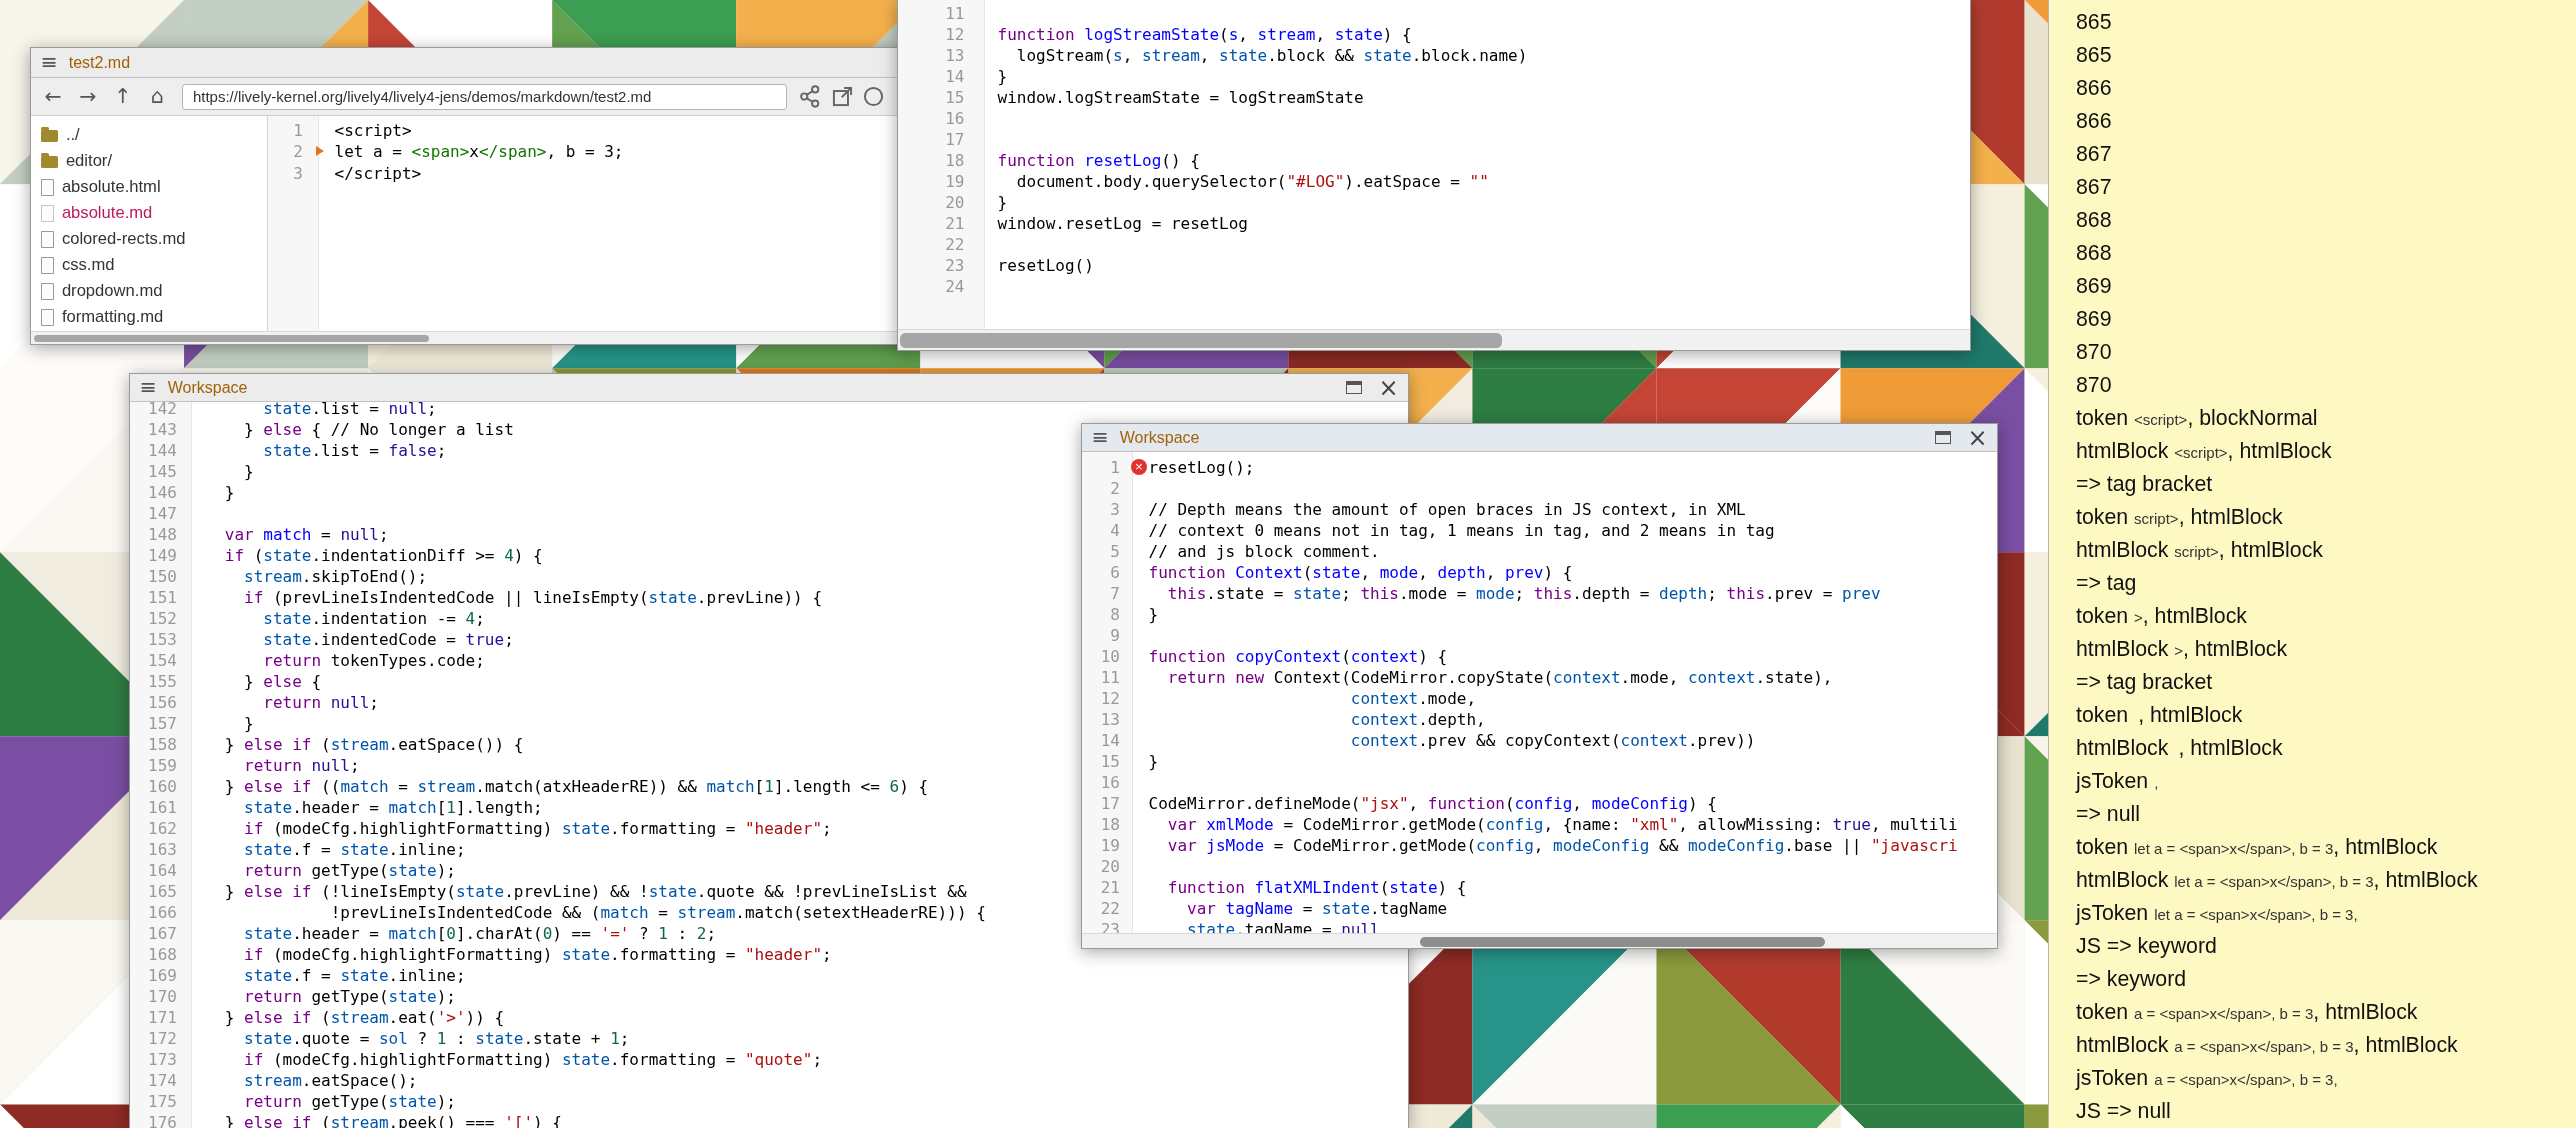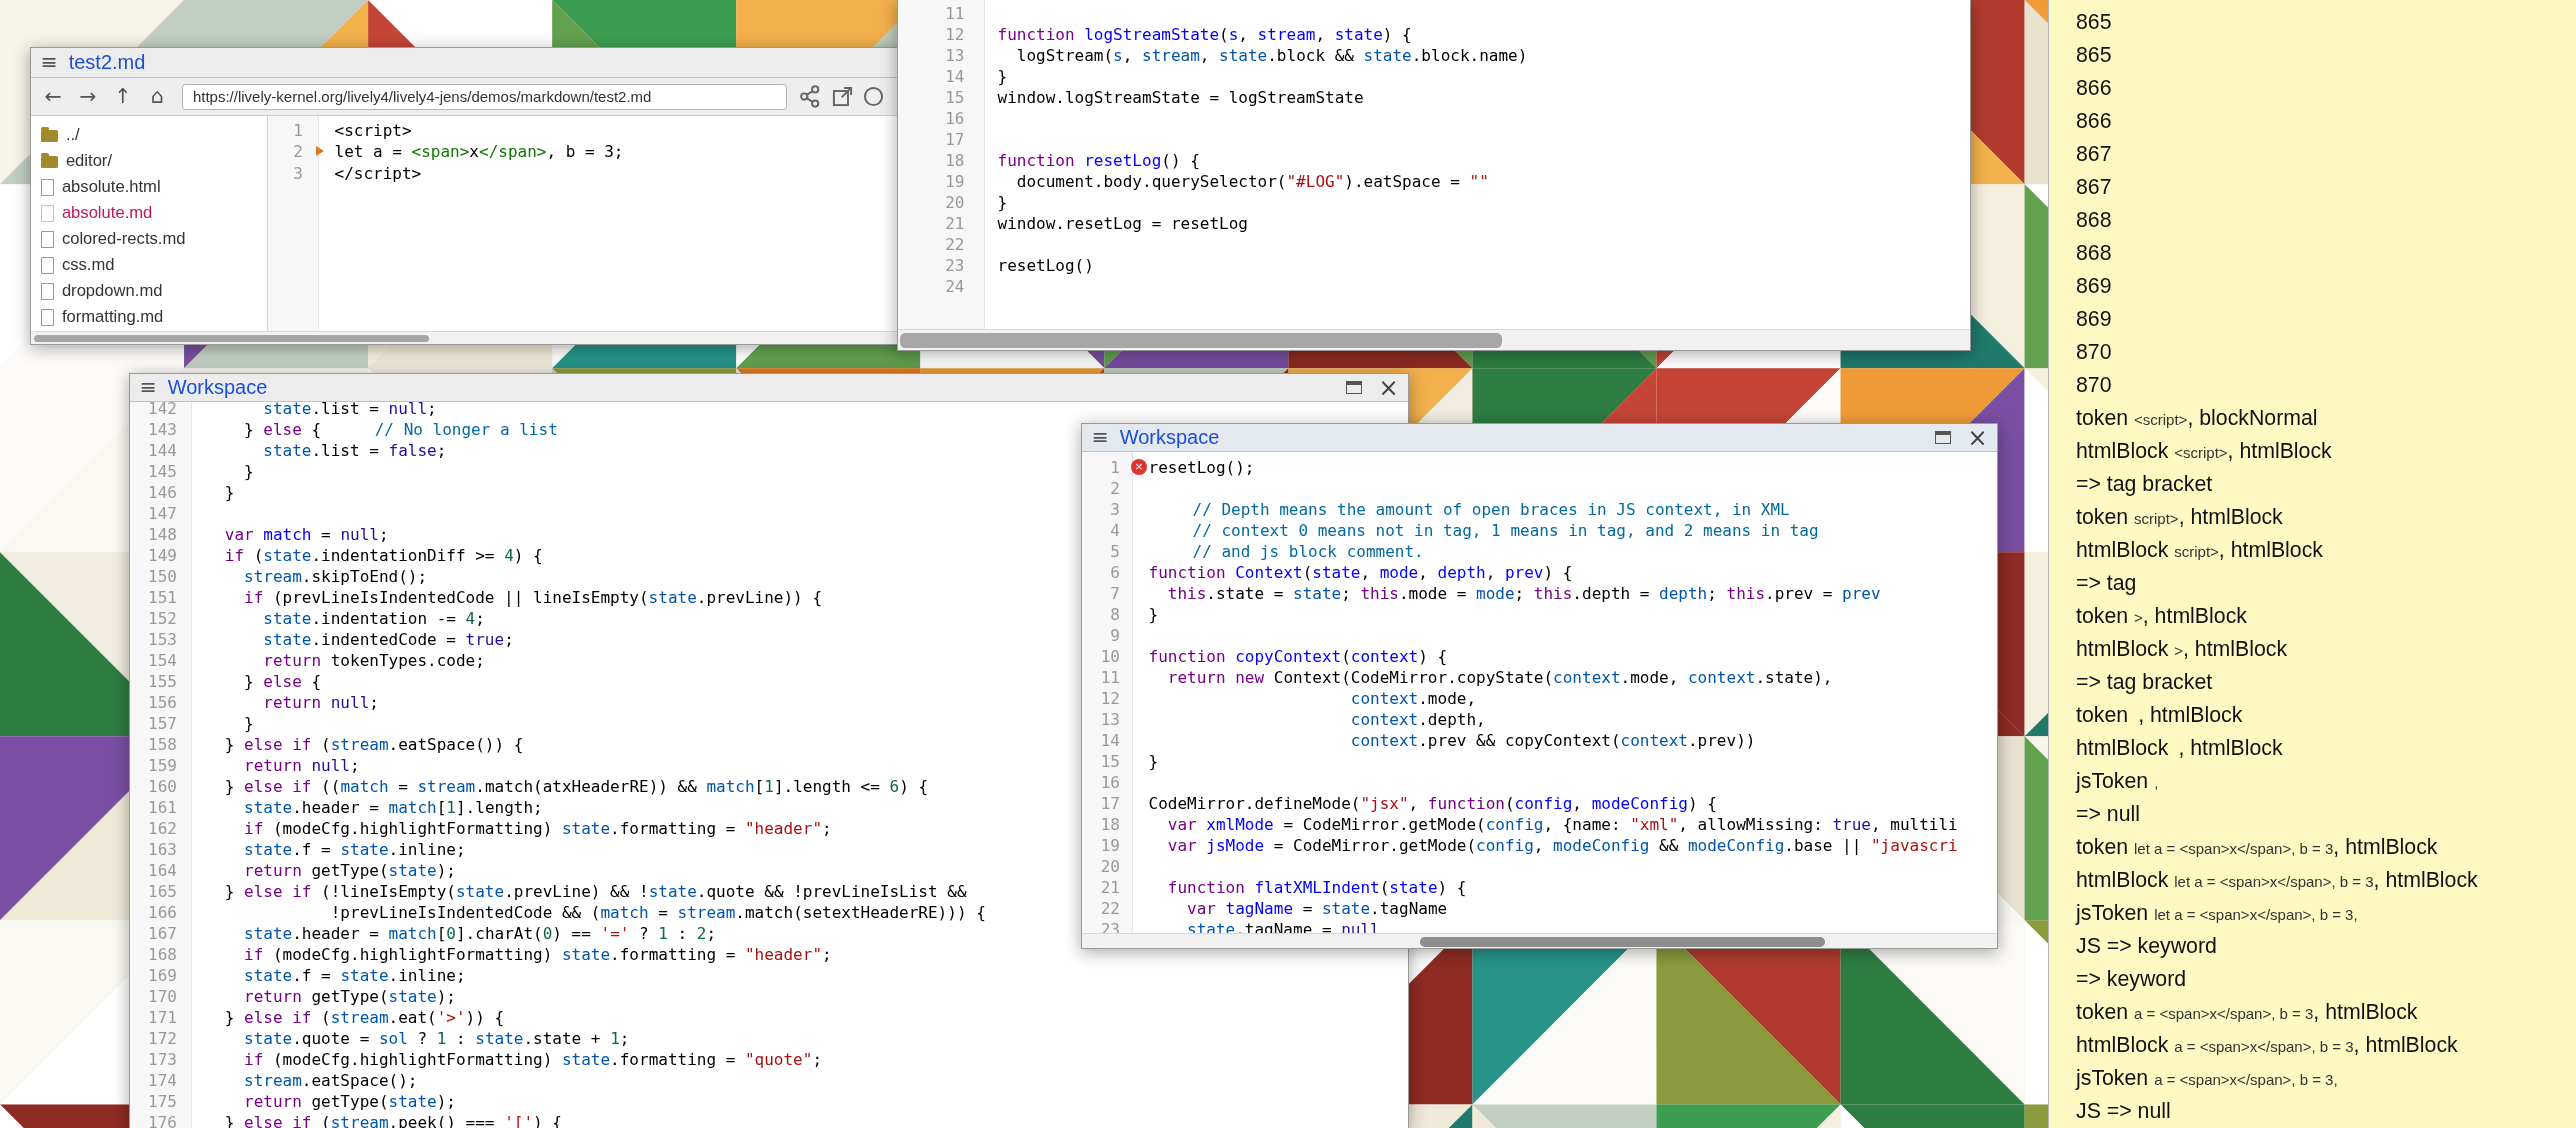--- a/index.html
+++ b/index.html
@@ -3,38 +3,38 @@
 <meta charset="utf-8">
 <style>
   *{margin:0;padding:0;box-sizing:border-box;}
   html,body{width:2576px;height:1129px;overflow:hidden;}
   body{position:relative;font-family:"Liberation Sans",sans-serif;background:#efe9da;}
   #bg{position:absolute;left:0;top:0;width:2576px;height:1129px;}
 
   .window{position:absolute;background:#fff;border:0.8px solid #9a9a9a;box-shadow:0 3.2px 16px rgba(0,0,0,.35);overflow:hidden;}
   .titlebar{height:28.4px;background:#ececec;border-bottom:0.8px solid #c2c2c2;display:flex;align-items:center;padding:0 9.5px;flex:0 0 auto;}
   .menu-ic{font-size:20.5px;color:#555;margin-right:11px;line-height:1;font-family:"DejaVu Sans",sans-serif;}
-  .wtitle{font-size:20px;color:#1d4ed8;}
+  .wtitle{font-size:16px;color:#a16207;}
   .tb-btns{margin-left:auto;display:flex;align-items:center;gap:16px;}
   .max-ic{width:16px;height:12.6px;border:1.6px solid #555;border-top-width:4px;display:inline-block;}
   .close-ic{font-size:24px;color:#444;line-height:1;font-family:"DejaVu Sans",sans-serif;}
 
   .content{position:relative;overflow:hidden;}
   .gutterbg{position:absolute;left:0;top:0;b
   ottom:0;height:100%;width:var(--gbw);background:#f7f7f7;border-right:0.8px solid #e6e6e6;}
   .code{position:relative;font-family:"DejaVu Sans Mono",monospace;font-size:16px;}
   .cl{display:flex;height:var(--lh);line-height:var(--lh);position:relative;}
   .cl .g{flex:0 0 var(--gw);text-align:right;padding-right:var(--gp);color:#999;}
   .cl .t{white-space:pre;padding-left:20.5px;color:#000;}
   .tok-p{color:#000;}
   .tok-k{color:#770088;}
   .tok-d{color:#0000ff;text-align:center;}
   .tok-v{color:#0055aa;}
   .tok-s{color:#aa1111;}
-  .tok-c{color:#0369a1;margin-left:44px;}
+  .tok-c{color:#000000;}
   .tok-n{color:#116644;}
   .tok-a{color:#221199;}
   .tok-t{color:#117700;}
   .err-badge{position:absolute;left:49px;top:2.4px;width:16px;height:16px;border-radius:50%;background:#e0332e;color:#fff;font-size:13.4px;line-height:16px;text-align:center;font-family:"Liberation Sans",sans-serif;z-index:3;}
   .line-mark{position:absolute;left:calc(var(--gw) + 1.6px);top:4.7px;width:0;height:0;border-top:5.5px solid transparent;border-bottom:5.5px solid transparent;border-left:8.7px solid #e2761b;z-index:3;}
 
   .hscroll{position:absolute;left:0;right:0;bottom:0;background:#f1f1f1;border-top:0.8px solid #d8d8d8;z-index:5;}
   .hthumb{position:absolute;top:2.4px;bottom:2.4px;background:#a6a6a6;border-radius:5.5px;}
 
   

